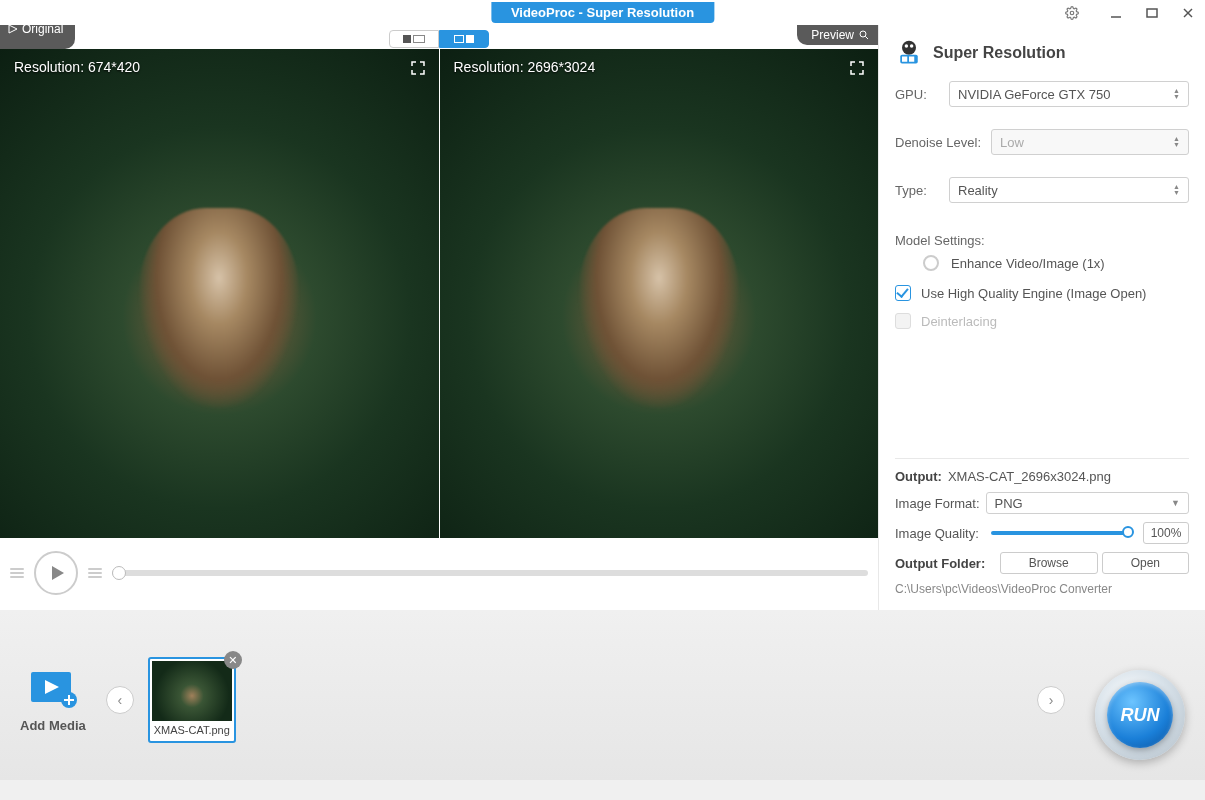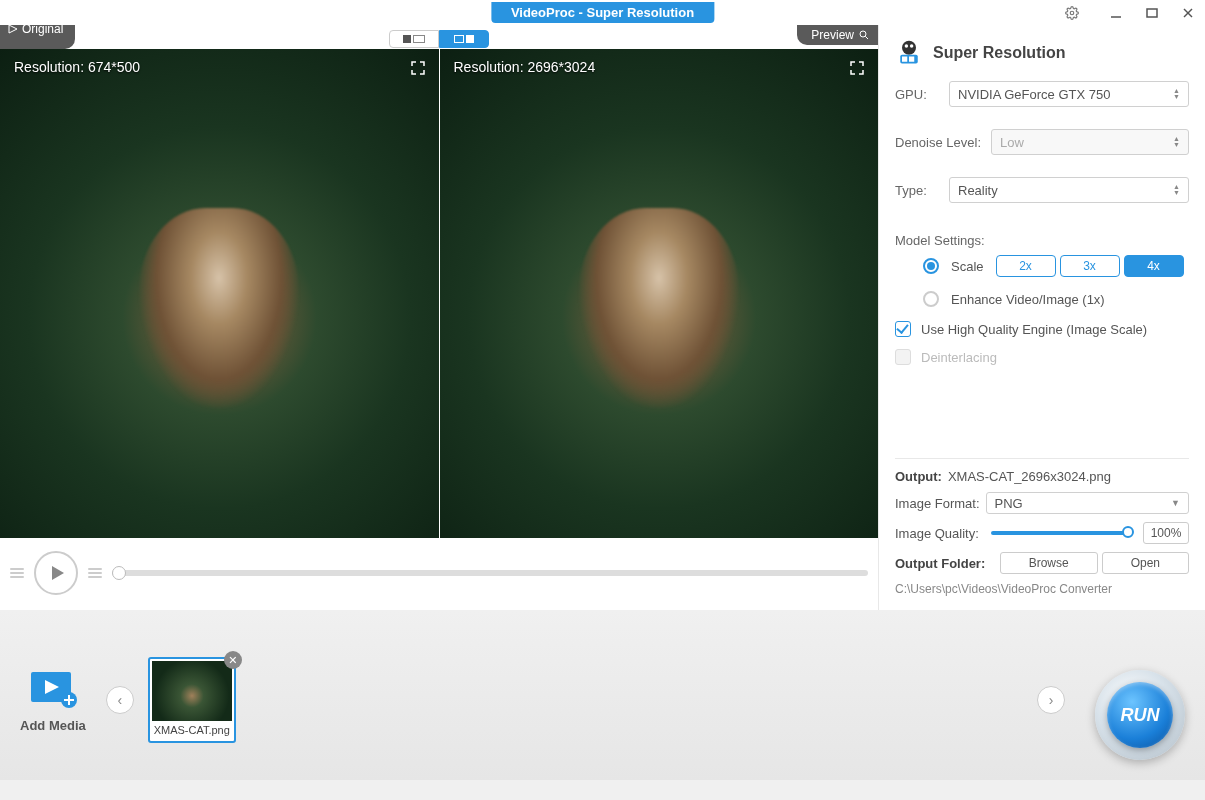--- a/index.html
+++ b/index.html
@@ -152,21 +152,21 @@
         <span>Preview</span>
         <svg width="12" height="12" viewBox="0 0 24 24" fill="none" stroke="#fff" stroke-width="2">
             <circle cx="10" cy="10" r="6"></circle>
             <line x1="20" y1="20" x2="14.5" y2="14.5"></line>
           </svg>
       </div>
     </div>
     <div class="preview-panes">
       <div class="pane">
         <div class="pane-img"></div>
-        <div class="res-label">Resolution: 674*500</div>
+        <div class="res-label">Resolution: 674*420</div>
         <div class="expand-icon"><svg viewBox="0 0 14 14" stroke="#fff" stroke-width="1.5" fill="none">
               <path d="M1 5V1h4M13 9v4H9M9 1h4v4M5 13H1V9"></path>
             </svg></div>
       </div>
       <div class="pane">
         <div class="pane-img"></div>
         <div class="res-label">Resolution: 2696*3024</div>
         <div class="expand-icon"><svg viewBox="0 0 14 14" stroke="#fff" stroke-width="1.5" fill="none">
               <path d="M1 5V1h4M13 9v4H9M9 1h4v4M5 13H1V9"></path>
             </svg></div>
@@ -225,36 +225,27 @@
       <div class="setting-label">Type:</div>
       <div class="select-box">
         <span>Reality</span>
         <span class="updown">▲<br>▼</span>
       </div>
     </div>
 
     <div class="section-label">Model Settings:</div>
 
     <div class="model-row">
-      <div class="radio checked"></div>
-      <span>Scale</span>
-      <div class="scale-btns">
-        <div class="scale-btn">2x</div>
-        <div class="scale-btn">3x</div>
-        <div class="scale-btn active">4x</div>
-      </div>
-    </div>
-    <div class="model-row">
       <div class="radio"></div>
       <span>Enhance Video/Image (1x)</span>
     </div>
 
     <div class="check-row">
       <div class="checkbox checked"></div>
-      <span class="check-label">Use High Quality Engine (Image Scale)</span>
+      <span class="check-label">Use High Quality Engine (Image Open)</span>
     </div>
     <div class="check-row">
       <div class="checkbox disabled"></div>
       <span class="check-label disabled">Deinterlacing</span>
     </div>
 
     <div class="settings-spacer"></div>
 
     <div class="output-section">
       <div class="out-row">

